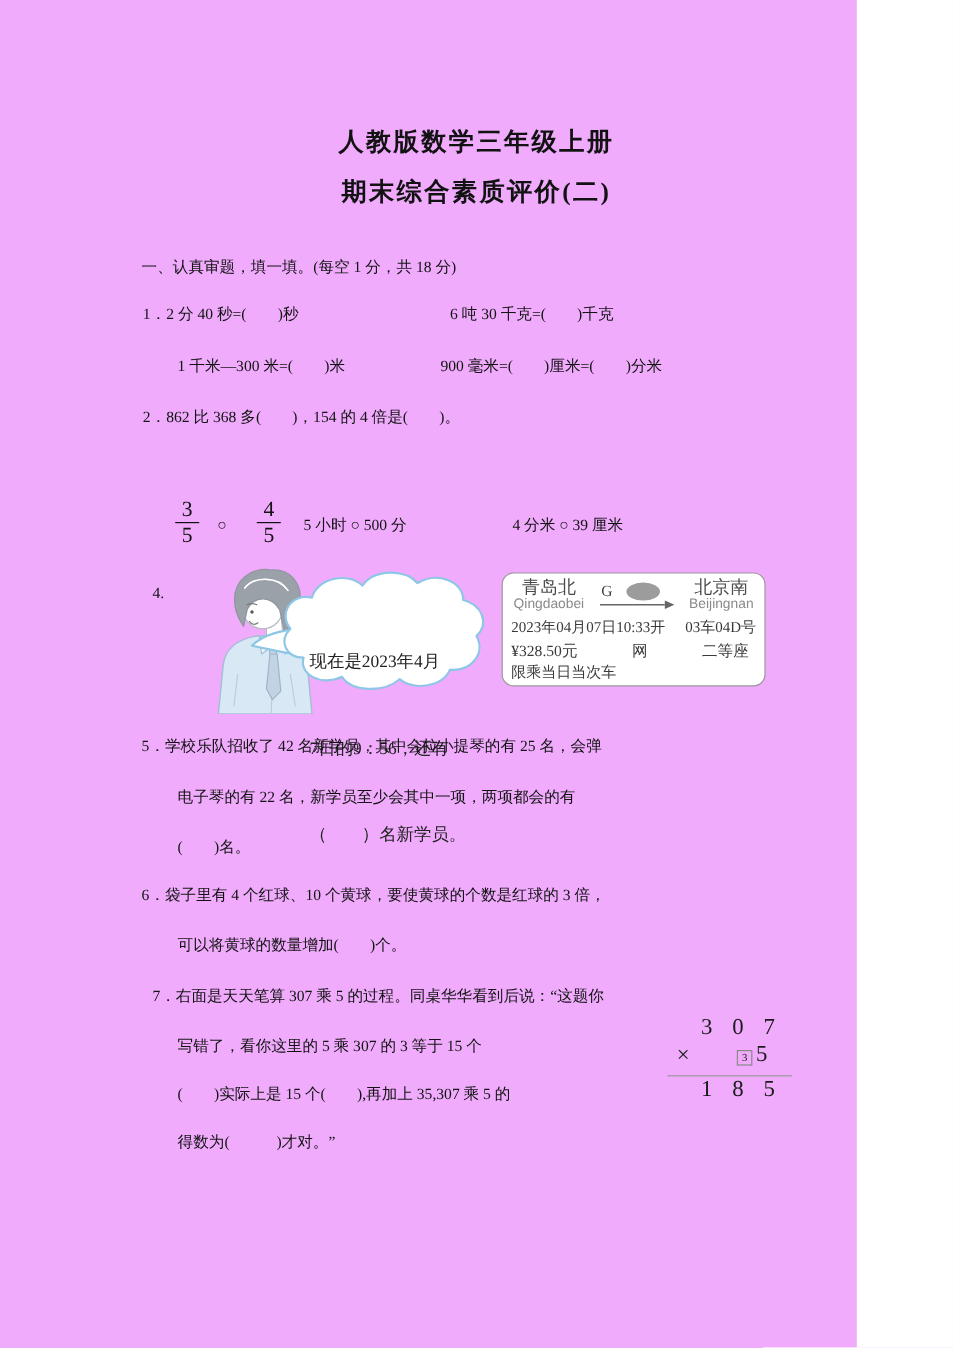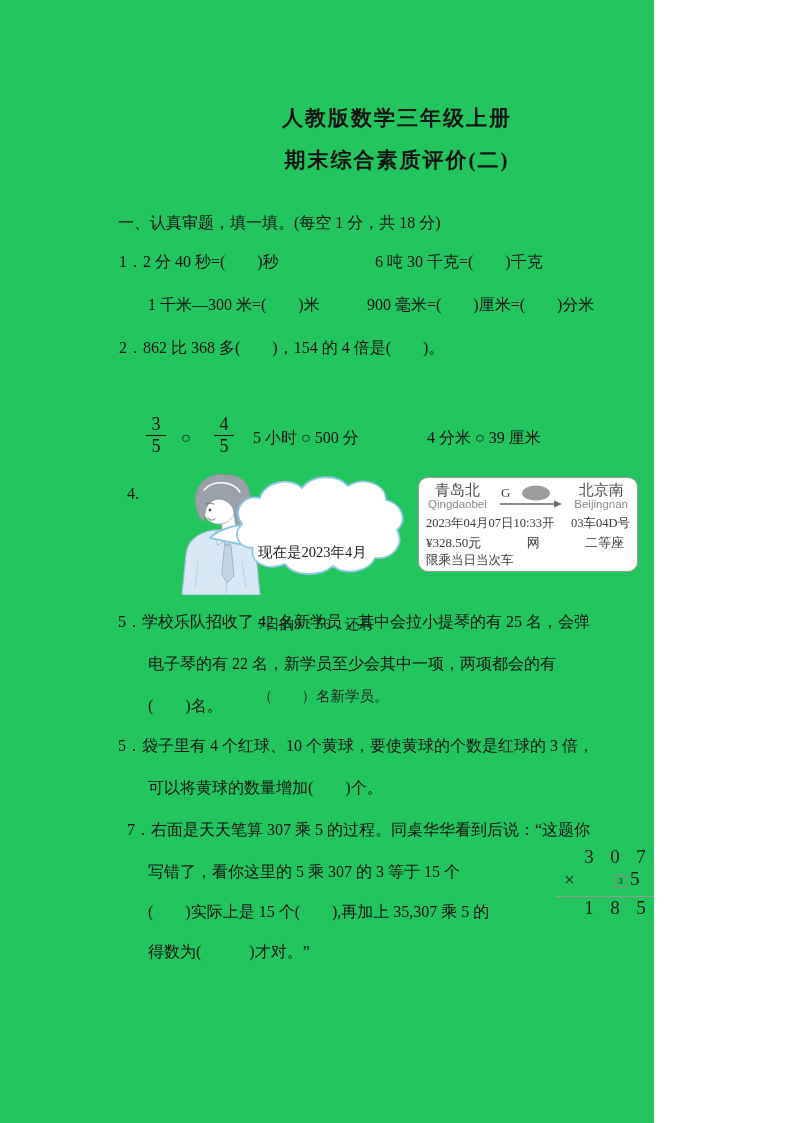--- a/index.html
+++ b/index.html
@@ -1,20 +1,20 @@
 <!DOCTYPE html>
 <html><head>
 <meta charset="utf-8">
 <style>
   html,body{margin:0;padding:0;background:#fff;}
-  .page{position:relative;width:654px;height:1123px;background:#22c55e;overflow:hidden;
+  .page{position:relative;width:714px;height:1123px;background:#f0abfc;overflow:hidden;
         font-family:"Liberation Serif","DejaVu Serif",serif;color:#121212;}
   .title{position:absolute;left:0;width:794px;text-align:center;font-weight:bold;
          font-size:21px;letter-spacing:2px;}
-  .ln{position:absolute;font-size:16px;line-height:23px;white-space:pre;text-align:right;}
+  .ln{position:absolute;font-size:13px;line-height:23px;white-space:pre;text-align:right;}
   
   .frac{position:absolute;width:26px;text-align:center;font-size:18px;}
   .frac .fn,.frac .fd{display:block;line-height:19px;}
   .frac .bar{display:block;border-top:1.6px solid #111;margin:1px 3px;}
   
   .bubble-text{position:absolute;left:258px;top:492px;width:148px;text-align:left;
                font-size:14.5px;line-height:24px;color:#222;white-space:pre;}
   .ticket{position:absolute;left:418px;top:477px;width:220px;height:95px;box-sizing:border-box;
           border:1.5px solid #9a9a9a;border-radius:10px;background:#fff;padding:4px 7px 0 7px;
           color:#3a3a3a;}
@@ -120,21 +120,21 @@
       <span>网</span>
       <span>二等座</span>
     </div>
     <div class="t-row4">限乘当日当次车</div>
   </div>
 
   <span class="ln" style="left:118px;top:610px;">5．学校乐队招收了 42 名新学员，其中会拉小提琴的有 25 名，会弹</span>
   <span class="ln" style="left:148px;top:652px;">电子琴的有 22 名，新学员至少会其中一项，两项都会的有</span>
   <span class="ln" style="left:148px;top:694px;">(　　)名。</span>
 
-  <span class="ln" style="left:118px;top:734px;">5．袋子里有 4 个红球、10 个黄球，要使黄球的个数是红球的 3 倍，</span>
+  <span class="ln" style="left:118px;top:734px;">6．袋子里有 4 个红球、10 个黄球，要使黄球的个数是红球的 3 倍，</span>
   <span class="ln" style="left:148px;top:776px;">可以将黄球的数量增加(　　)个。</span>
 
   <span class="ln" style="left:127px;top:818px;">7．右面是天天笔算 307 乘 5 的过程。同桌华华看到后说：“这题你</span>
   <span class="ln" style="left:148px;top:860px;">写错了，看你这里的 5 乘 307 的 3 等于 15 个</span>
   <span class="ln" style="left:148px;top:900px;">(　　)实际上是 15 个(　　),再加上 35,307 乘 5 的</span>
   <span class="ln" style="left:148px;top:940px;">得数为(　　　)才对。”</span>
 
   <div class="mult">
     <div class="mrow">
       <span>3</span>

